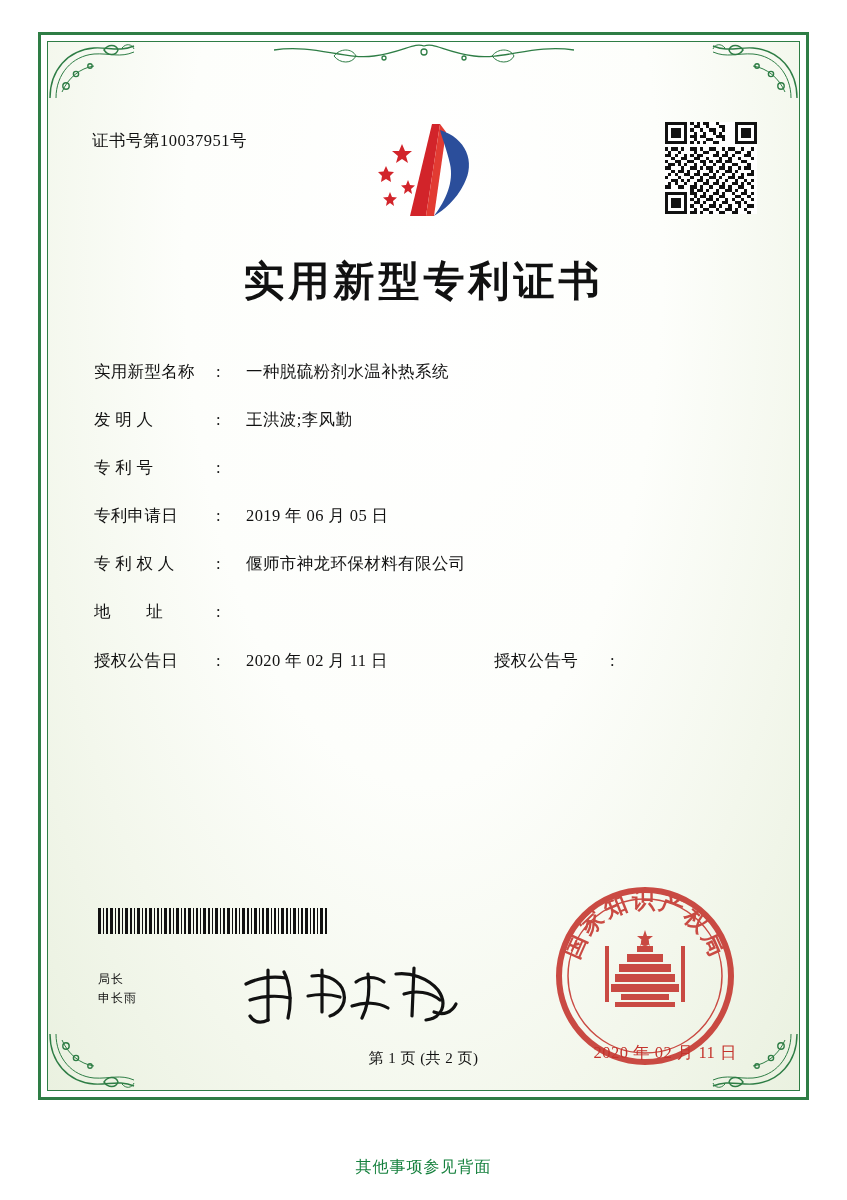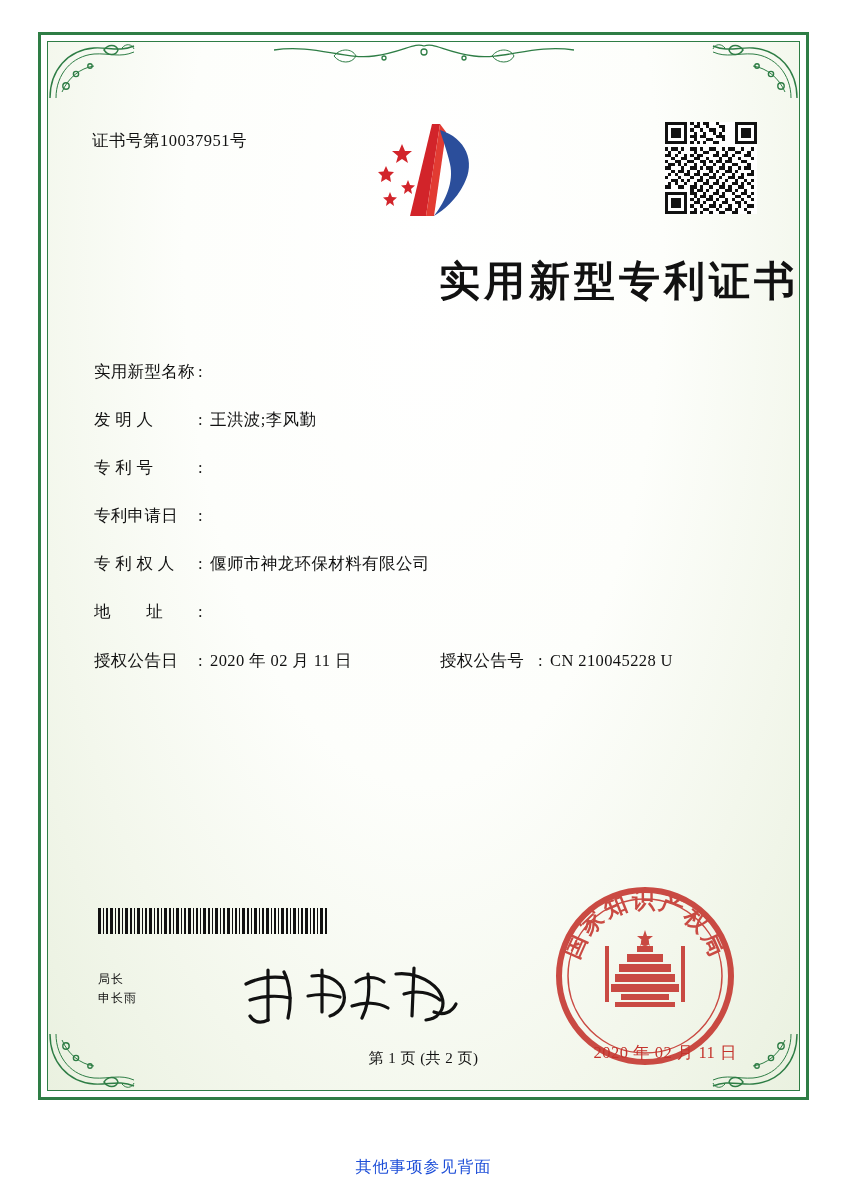--- a/index.html
+++ b/index.html
@@ -102,41 +102,42 @@
     width: 140px;
     height: 112px;
   }
   .logo svg { display:block; width:100%; height:100%; }
 
   .title {
     position: absolute;
     left: 0;
     right: 0;
     top: 212px;
-    text-align: right;
+    text-align: center;
     font-size: 41px;
     font-weight: bold;
     letter-spacing: 4px;
     color: #111;
     font-family: Liberation Serif, serif;
   }
 
   .fields {
     position: absolute;
     left: 46px;
     top: 318px;
     width: 660px;
     font-size: 16.5px;
     color: #111;
   }
   .field-row {
     display: flex;
     align-items: baseline;
     margin-bottom: 25px;
     line-height: 1.4;
+    gap: 18px;
   }
   .field-label {
     width: 104px;
     flex: none;
     letter-spacing: 0.3px;
     white-space: pre;
   }
   .field-colon {
     width: 12px;
     flex: none;
@@ -232,21 +233,21 @@
     letter-spacing: 0.5px;
   }
 
   .footer-note {
     position: absolute;
     left: 0;
     right: 0;
     bottom: 22px;
     text-align: center;
     font-size: 16px;
-    color: #1d4ed8;
+    color: #15803d;
     letter-spacing: 1px;
   }
 </style>
 </head>
 <body>
 
 <div class="page">
 
   <div class="border-outer"></div>
   <div class="paper-tint"></div>
@@ -550,50 +551,51 @@
         </g>
       </svg>
     </div>
 
     <div class="title">实用新型专利证书</div>
 
     <div class="fields">
       <div class="field-row">
         <span class="field-label">实用新型名称</span>
         <span class="field-colon">:</span>
+        <span class="field-value">一种脱硫粉剂水温补热系统</span>
       </div>
       <div class="field-row">
         <span class="field-label">发 明 人</span>
         <span class="field-colon">:</span>
         <span class="field-value">王洪波;李风勤</span>
       </div>
       <div class="field-row">
         <span class="field-label">专 利 号</span>
         <span class="field-colon">:</span>
       </div>
       <div class="field-row">
         <span class="field-label">专利申请日</span>
         <span class="field-colon">:</span>
+        <span class="field-value">2019 年 06 月 05 日</span>
       </div>
       <div class="field-row">
         <span class="field-label">专 利 权 人</span>
         <span class="field-colon">:</span>
         <span class="field-value">偃师市神龙环保材料有限公司</span>
       </div>
       <div class="field-row">
         <span class="field-label">地        址</span>
         <span class="field-colon">:</span>
       </div>
       <div class="field-row dual">
         <span class="field-label">授权公告日</span>
         <span class="field-colon">:</span>
         <span class="field-value">2020 年 02 月 11 日</span>
         <span class="second-label">授权公告号</span>
         <span class="field-colon">:</span>
-        <span class="second-value">CN 210045228 U</span>
       </div>
     </div>
 
 
     <div class="barcode">
       <svg viewBox="0 0 232 26" shape-rendering="crispEdges">
         <g fill="#111111">
           <rect x="0" y="0" width="3" height="26"></rect>
             <rect x="5" y="0" width="1" height="26"></rect>
           <rect x="8" y="0" width="2" height="26"></rect>

